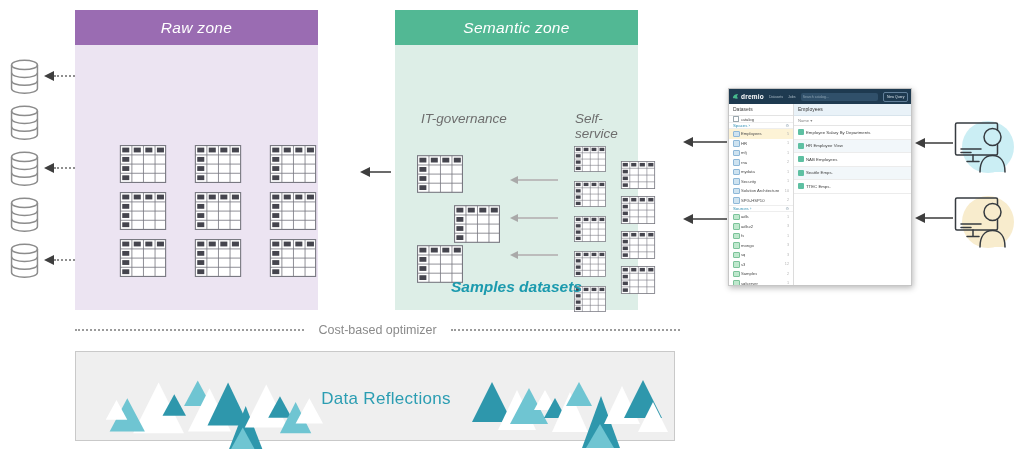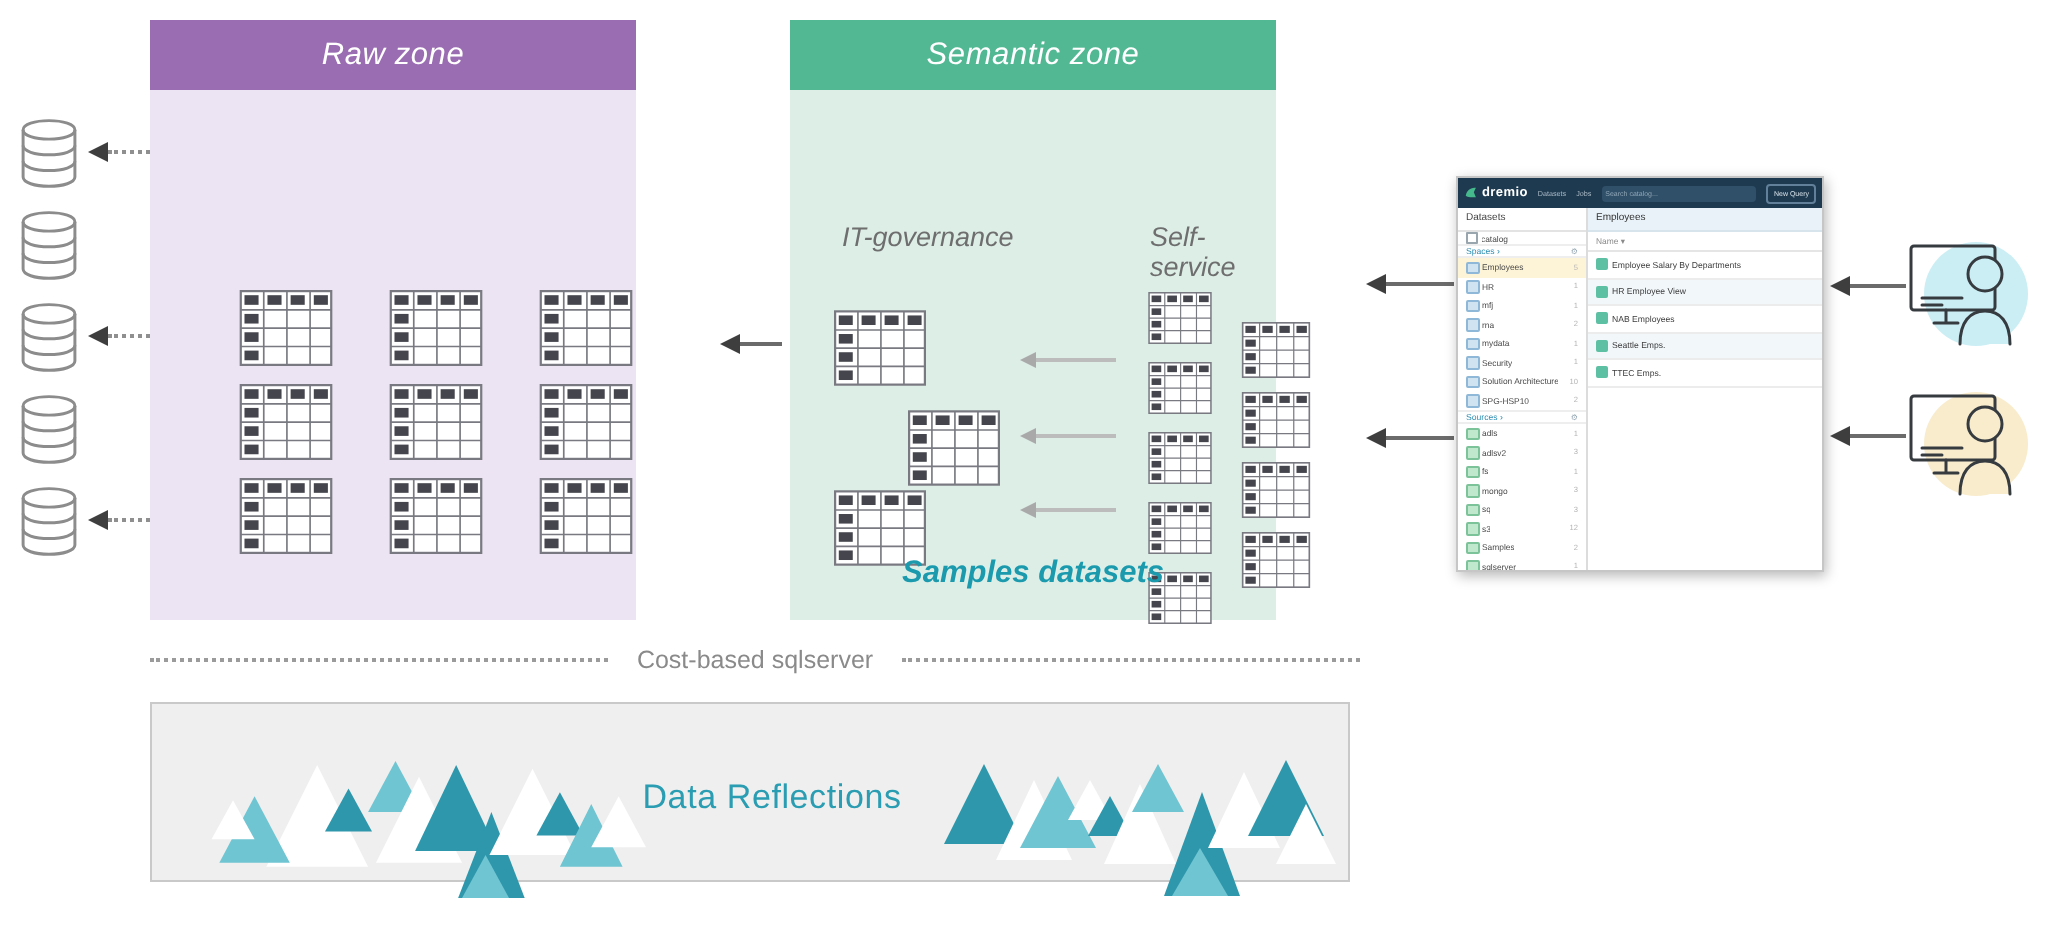--- a/index.html
+++ b/index.html
@@ -582,21 +582,21 @@
         <rect x="1.5" y="5" width="42" height="32" rx="1.5"></rect>
         <path d="M7 31 H27 M7 34.5 H17"></path>
         <path d="M19 37 V43 M13 43.5 H25"></path>
         <circle cx="38.5" cy="19" r="8.5" fill="#f8eccd"></circle>
         <path d="M26 54 C26 43 31 37.5 38.5 37.5 C46 37.5 51 43 51 54" fill="#f8eccd"></path>
       </g>
     </svg></div>
 
 <div class="optrow">
   <span class="dots"></span>
-  <span class="olabel">Cost-based sqlserver</span>
+  <span class="olabel">Cost-based optimizer</span>
   <span class="dots"></span>
 </div>
 
 <div class="reflect">
   <svg class="tri left" width="230" height="92" viewBox="0 0 235 92">
     <polygon class="tw" points="40,76 92,76 66,24"></polygon>
     <polygon class="tl" points="16,74 52,74 34,40"></polygon>
     <polygon class="tw" points="12,62 34,62 23,42"></polygon>
     <polygon class="td" points="70,58 94,58 82,36"></polygon>
     <polygon class="tl" points="92,48 120,48 106,22"></polygon>

